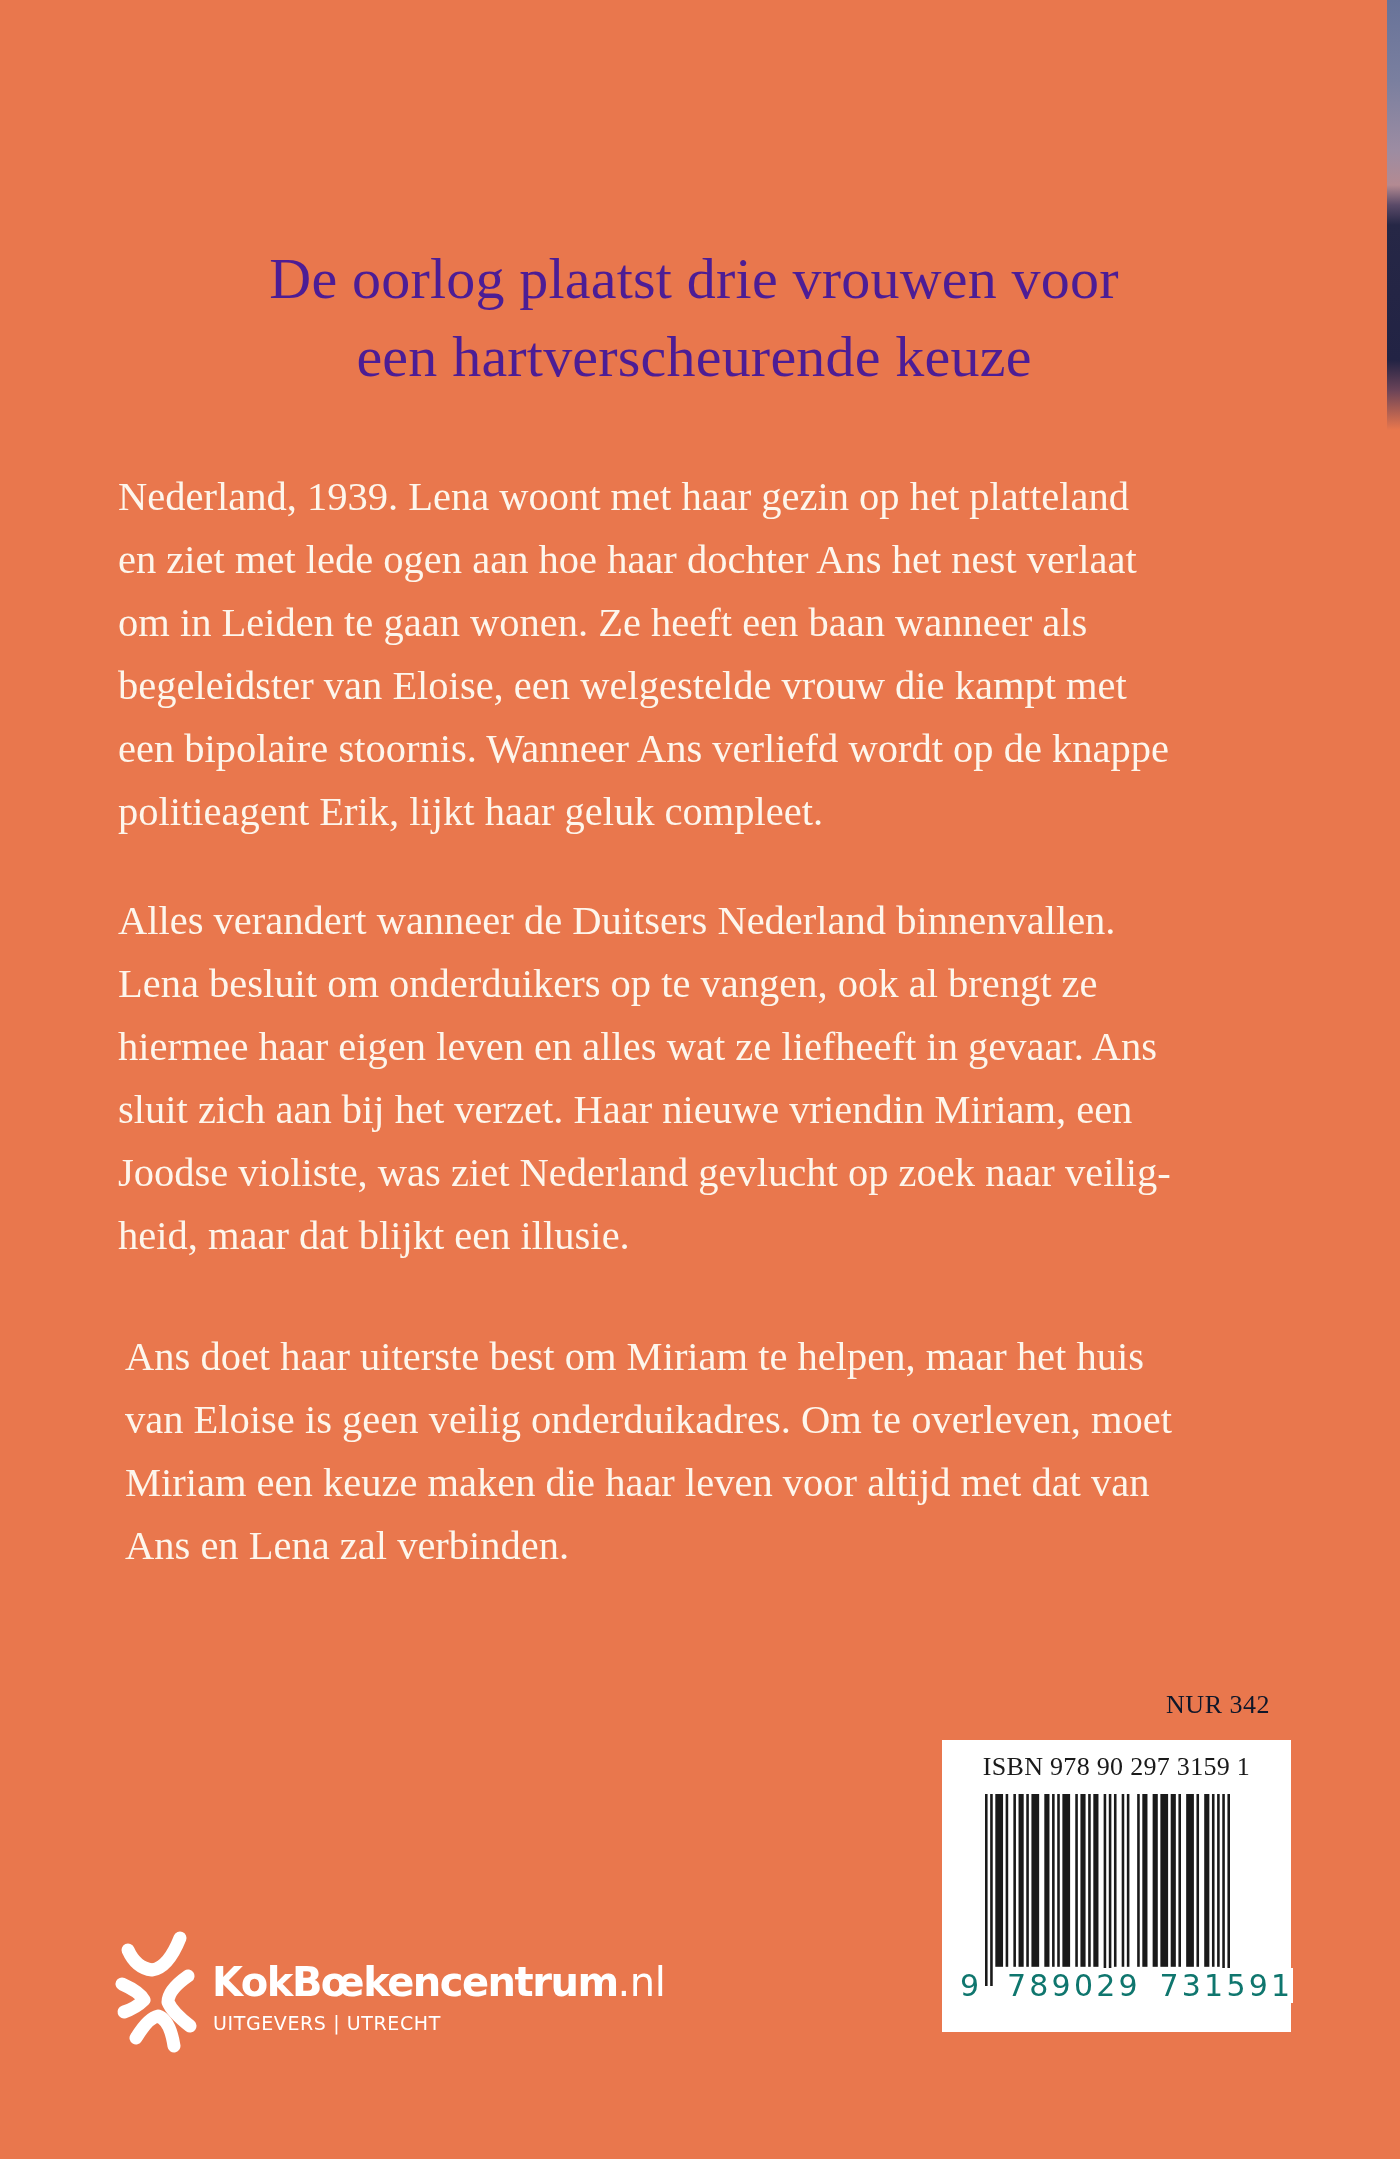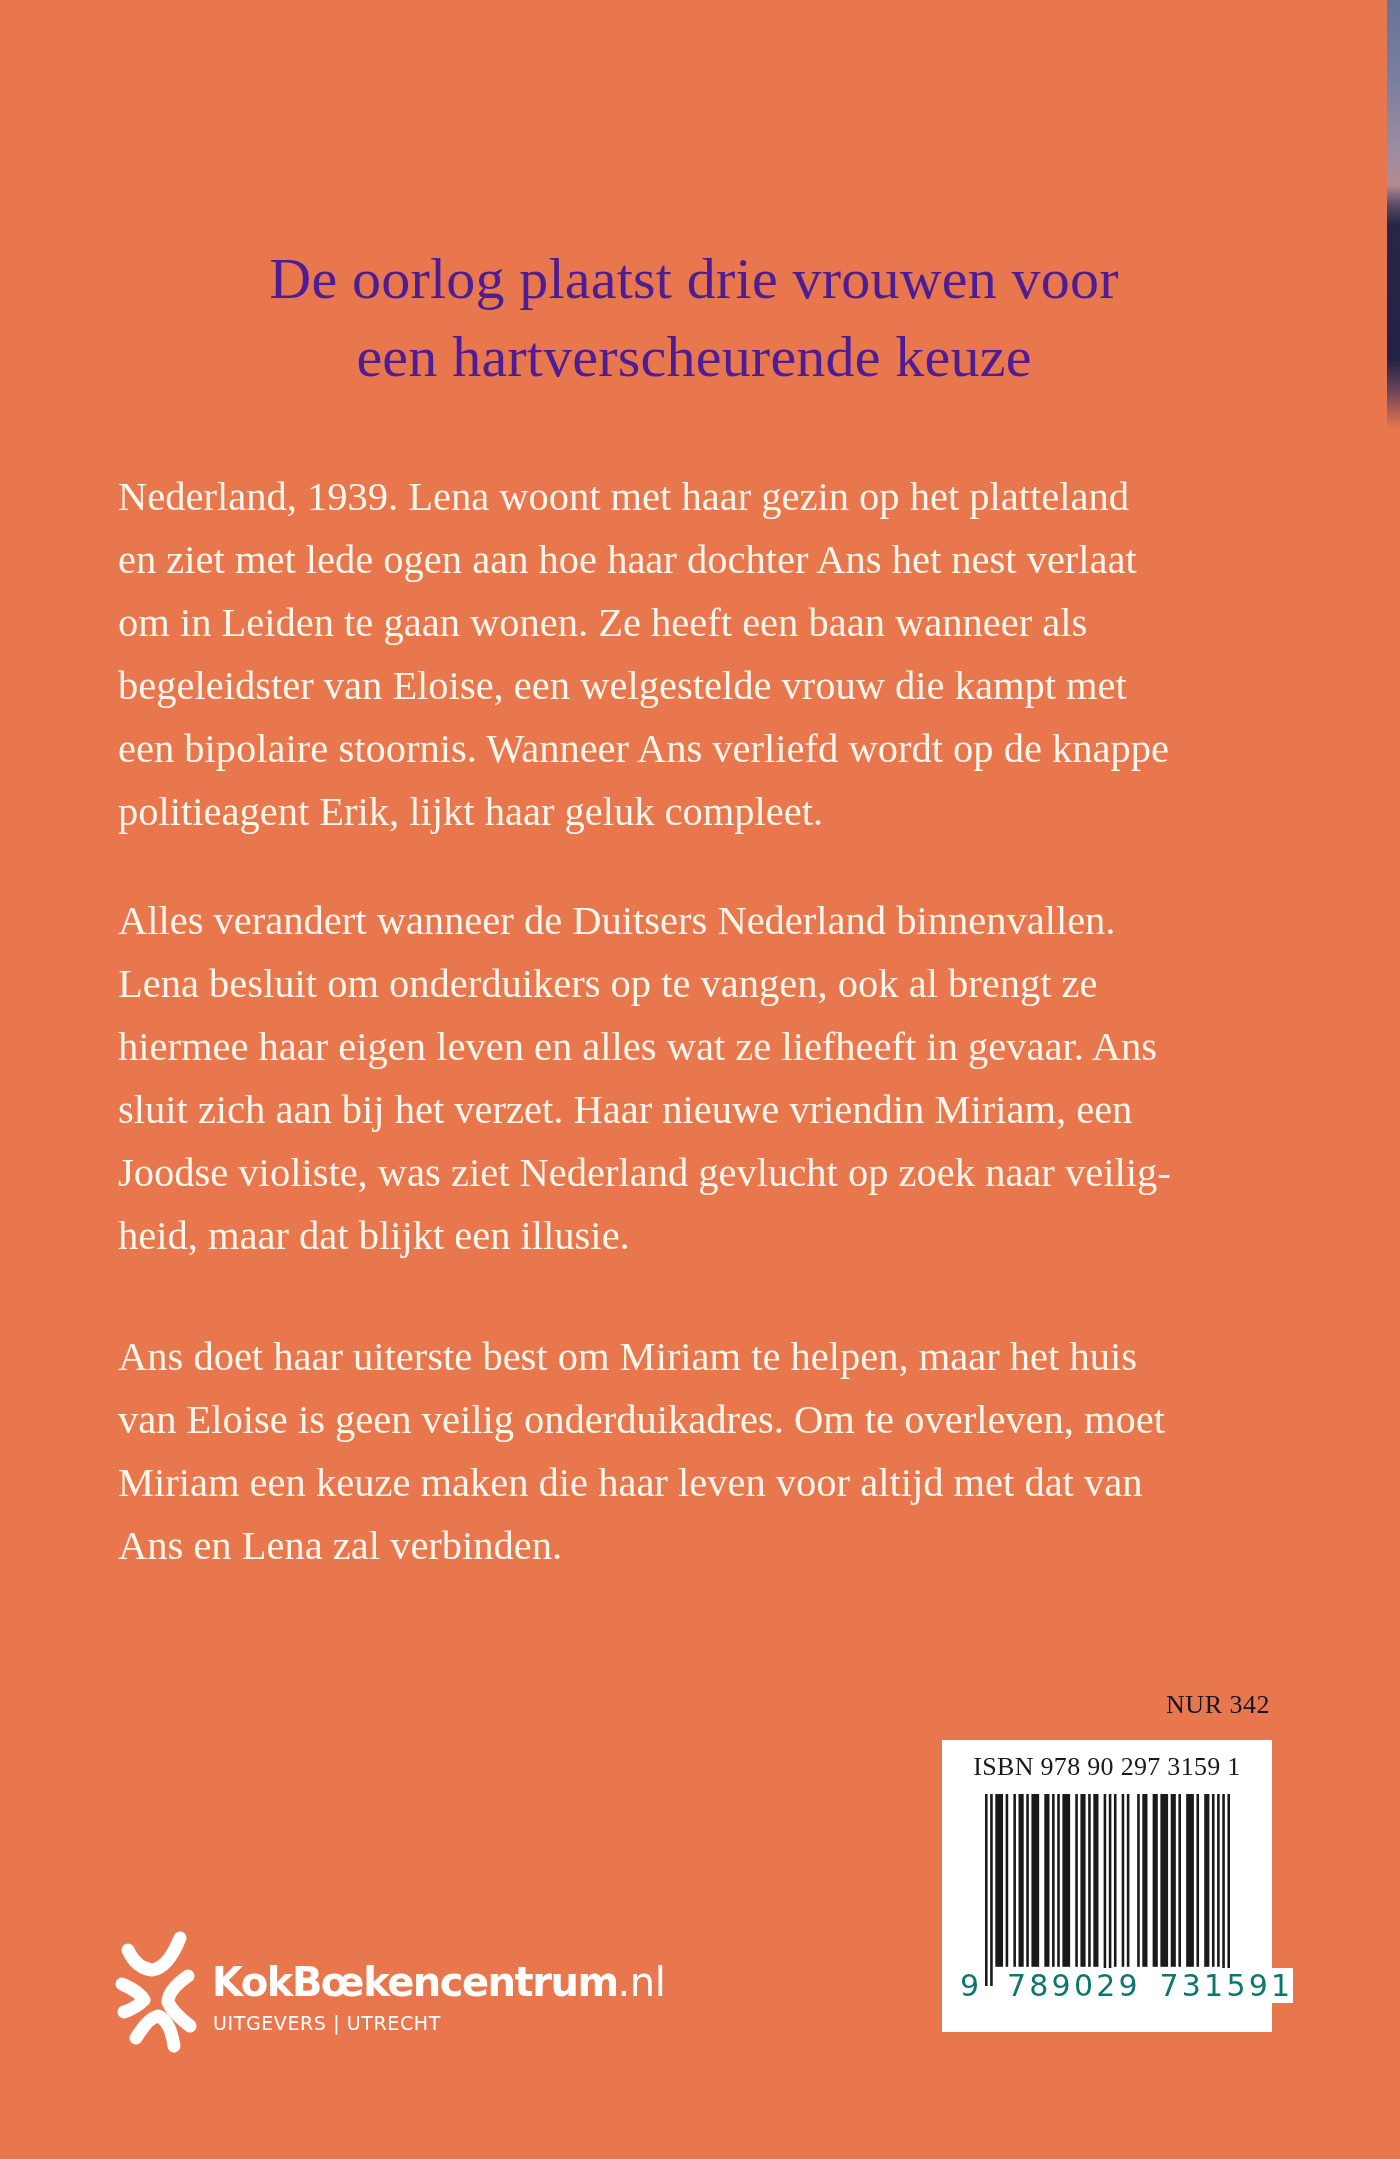--- a/index.html
+++ b/index.html
@@ -23,29 +23,30 @@
   .headline div { white-space: nowrap; }
   .body-text {
     position: absolute; left: 118px; width: 1200px;
     color: #fdf6ec;
     font-family: "Liberation Serif", "DejaVu Serif", serif;
     font-size: 40.5px; line-height: 63px;
   }
   .body-text div { white-space: nowrap; }
   #p1 { top: 465px; }
   #p2 { top: 889px; }
-  #p3 { top: 1325px; }
+  #p3 { top: 1325px; margin-left: 7px; }
   .nur {
     position: absolute; right: 130px; top: 1690px;
     color: #0f172a; font-family: "Liberation Serif", serif; font-size: 26px;
     letter-spacing: 0.5px;
   }
   .barcode-box {
     position: absolute; left: 942px; top: 1740px; width: 330px; height: 292px;
     background: #ffffff;
+    padding-left: 19px;
   }
   .isbn-text {
     position: absolute; left: 0; width: 100%; top: 12px; text-align: center;
     font-family: "Liberation Serif", serif; font-size: 26px; color: #1a1a1a;
     letter-spacing: 0.3px;
   }
   .bars {
     position: absolute; left: 43px; top: 54px; width: 245px; height: 192px;
   }
   .digits {

